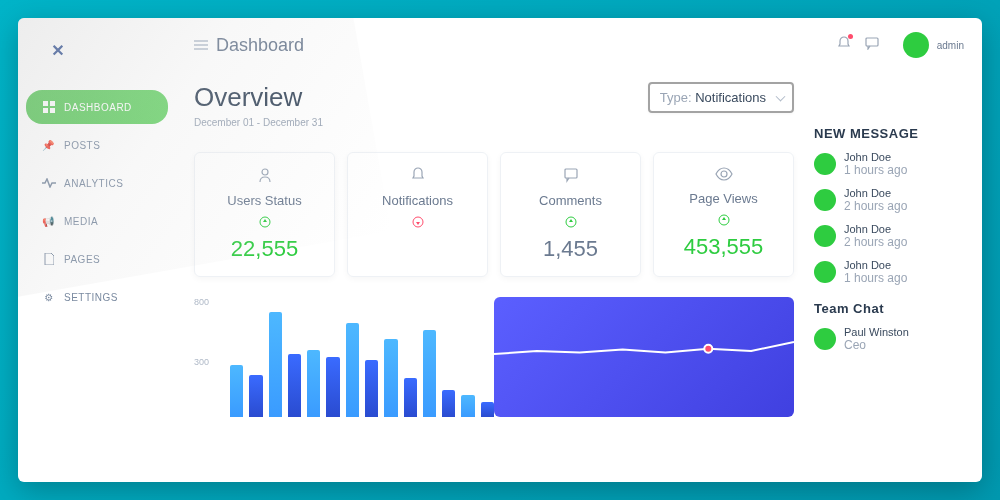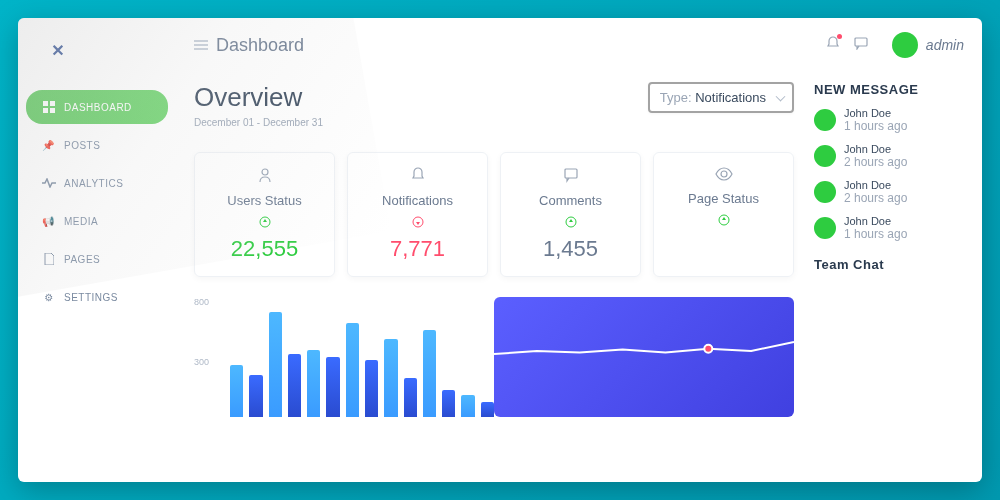--- a/index.html
+++ b/index.html
@@ -16,21 +16,21 @@
 .brand { display: flex; align-items: center; gap: 8px; color: #6b7a90; font-size: 18px; }
 .ham { display: flex; flex-direction: column; gap: 2px; }
 .ham span { width: 14px; height: 2px; background: #c5cdd8; display: block; }
 .search { flex: 1; max-width: 300px; margin-left: 30px; height: 32px; border: 1px solid #e0e6ed; border-radius: 16px; display: flex; align-items: center; justify-content: flex-end; padding: 0 12px; color: #9aa5b5; font-size: 12px; gap: 6px; }
 .search input { border: none; outline: none; text-align: right; width: 100%; font-size: 12px; color: #6b7a90; }
 .top-icons { margin-left: auto; display: flex; align-items: center; gap: 14px; color: #9aa5b5; }
 .top-icon { position: relative; cursor: pointer; }
 .dot { position: absolute; top: -2px; right: -2px; width: 5px; height: 5px; background: #ff4d6d; border-radius: 50%; }
 .user { display: flex; align-items: center; gap: 8px; margin-left: 10px; }
 .avatar { width: 26px; height: 26px; background: #2ecc40; border-radius: 50%; }
-.user-label { font-size: 14px; color: #6b7a90; font-style: italic; }
+.user-label { font-size: 10px; color: #6b7a90; }
 .content-row { display: flex; gap: 20px; }
 .content-main { flex: 1; }
 .content-side { width: 150px; flex-shrink: 0; }
 .overview-head { display: flex; align-items: flex-start; justify-content: space-between; margin-bottom: 24px; }
 .overview-title { font-size: 26px; color: #3a4a5e; font-weight: 400; }
 .overview-sub { font-size: 10px; color: #9aa5b5; margin-top: 4px; }
 .filters { display: flex; gap: 12px; }
 .filter { border: 2px solid #a3a3a3; border-radius: 4px; padding: 6px 26px 6px 10px; font-size: 13px; color: #6b7a90; position: relative; cursor: pointer; box-shadow: 0 1px 3px rgba(0,0,0,0.04); }
 .filter .lbl { color: #9aa5b5; }
 .filter .val { color: #3a4a5e; font-weight: 500; }
@@ -47,21 +47,21 @@
 .c-red { color: #ff4d6d; }
 .c-gray { color: #6b7a90; text-align: center; }
 .charts-row { display: flex; gap: 0; height: 120px; }
 .bar-chart { flex: 1; position: relative; }
 .y-tick { position: absolute; left: 0; font-size: 9px; color: #b0bac8; }
 .bars { position: absolute; left: 36px; right: 0; bottom: 0; top: 0; display: flex; align-items: flex-end; gap: 6px; }
 .bar { flex: 1; max-width: 18px; border-radius: 2px 2px 0 0; }
 .b-light { background: linear-gradient(180deg, #4db8ff, #3a9bff); }
 .b-dark { background: linear-gradient(180deg, #3a6bff, #2a4bd0); }
 .area-chart { flex: 1; background: linear-gradient(135deg, #5b5fff, #4040e0); border-radius: 6px; position: relative; overflow: hidden; }
-.side-title { font-size: 13px; font-weight: 700; color: #2a3a4e; letter-spacing: 0.5px; margin-bottom: 10px; }
+.side-title { font-size: 13px; font-weight: 700; color: #2a3a4e; letter-spacing: 0.5px; margin-bottom: 10px; margin-top: 44px; }
 .msg { display: flex; align-items: center; gap: 8px; margin-bottom: 10px; }
 .msg .avatar { width: 22px; height: 22px; }
 .msg-name { font-size: 11px; color: #3a4a5e; }
 .msg-time { font-size: 12px; color: #9aa5b5; }
 .side-title.mt { margin-top: 16px; }
 </style>
 </head>
 <body>
 
 <div class="app">
@@ -170,44 +170,44 @@
   </div>
   <div class="card">
     <div class="card-icon"><svg width="16" height="16" viewBox="0 0 16 16">
                   <path d="M8 1a4 4 0 0 0-4 4v4l-1 2h10l-1-2V5a4 4 0 0 0-4-4z" fill="none" stroke="currentColor" stroke-width="1.2"></path>
                 </svg></div>
     <div class="card-title">Notifications</div>
     <div class="card-trend down"><svg width="12" height="12" viewBox="0 0 12 12">
                   <circle cx="6" cy="6" r="5" fill="none" stroke="currentColor"></circle>
                   <path d="M6 9L4 6h4z" fill="currentColor"></path>
                 </svg></div>
-    <div class="card-value c-red">7,771</div>
   </div>
   <div class="card">
     <div class="card-icon"><svg width="16" height="16" viewBox="0 0 16 16">
                   <rect x="2" y="2" width="12" height="9" rx="1" fill="none" stroke="currentColor" stroke-width="1.2"></rect>
                   <path d="M6 11l-2 3v-3" fill="none" stroke="currentColor" stroke-width="1.2"></path>
                 </svg></div>
     <div class="card-title">Comments</div>
     <div class="card-trend up"><svg width="12" height="12" viewBox="0 0 12 12">
                   <circle cx="6" cy="6" r="5" fill="none" stroke="currentColor"></circle>
                   <path d="M6 3l2 3H4z" fill="currentColor"></path>
                 </svg></div>
     <div class="card-value c-gray">1,455</div>
   </div>
   <div class="card">
     <div class="card-icon"><svg width="18" height="14" viewBox="0 0 18 14">
                   <circle cx="9" cy="7" r="3" fill="none" stroke="currentColor" stroke-width="1.2"></circle>
                   <path d="M1 7c2-4 5-6 8-6s6 2 8 6c-2 4-5 6-8 6s-6-2-8-6z" fill="none" stroke="currentColor" stroke-width="1.2"></path>
                 </svg></div>
-    <div class="card-title">Page Status</div>
+    <div class="card-title">Page Views</div>
     <div class="card-trend up"><svg width="12" height="12" viewBox="0 0 12 12">
                   <circle cx="6" cy="6" r="5" fill="none" stroke="currentColor"></circle>
                   <path d="M6 3l2 3H4z" fill="currentColor"></path>
                 </svg></div>
+    <div class="card-value c-green">453,555</div>
   </div>
           </div>
 
         <div class="charts-row">
           <div class="bar-chart">
             <div class="y-tick" style="top:0">800</div>
             <div class="y-tick" style="top:50%">300</div>
             <div class="bars" id="bars">
                 <div class="bar b-light" style="height:43.75%"></div>
                 <div class="bar b-dark" style="height:35%"></div>
@@ -260,16 +260,25 @@
   </div>
   <div class="msg">
     <div class="avatar"></div>
     <div>
                 <div class="msg-name">John Doe</div>
     <div class="msg-time">1 hours ago</div>
               </div>
   </div>
           </div>
         <div class="side-title mt">Team Chat</div>
+        <div id="teamchat">
+  <div class="msg">
+    <div class="avatar"></div>
+    <div>
+                <div class="msg-name">Paul Winston</div>
+    <div class="msg-time">Ceo</div>
+              </div>
+  </div>
+          </div>
       </aside>
     </div>
   </main>
 </div>
 
 </body></html>

